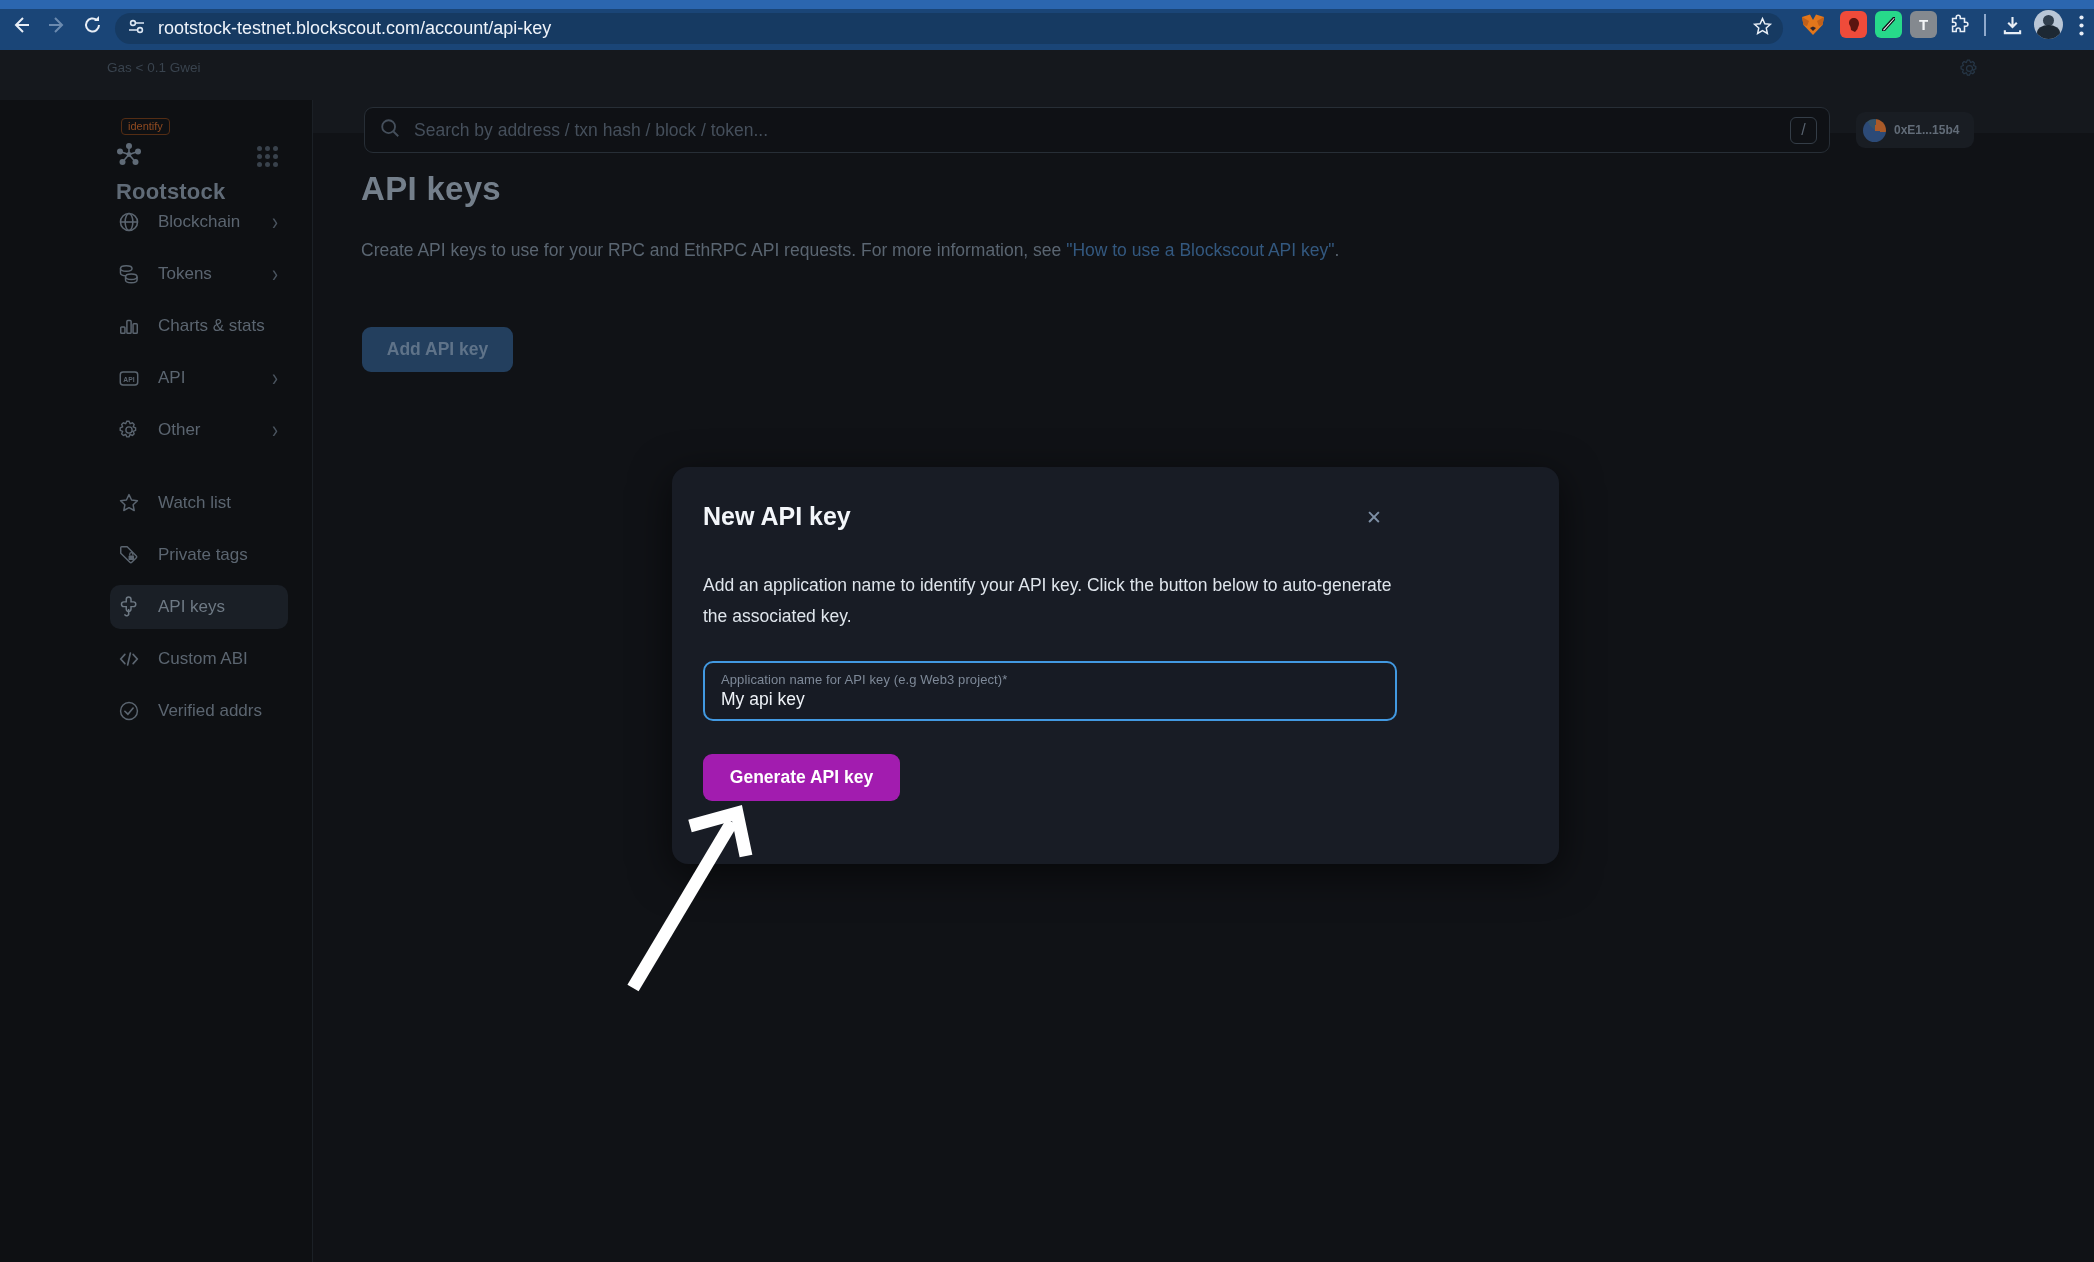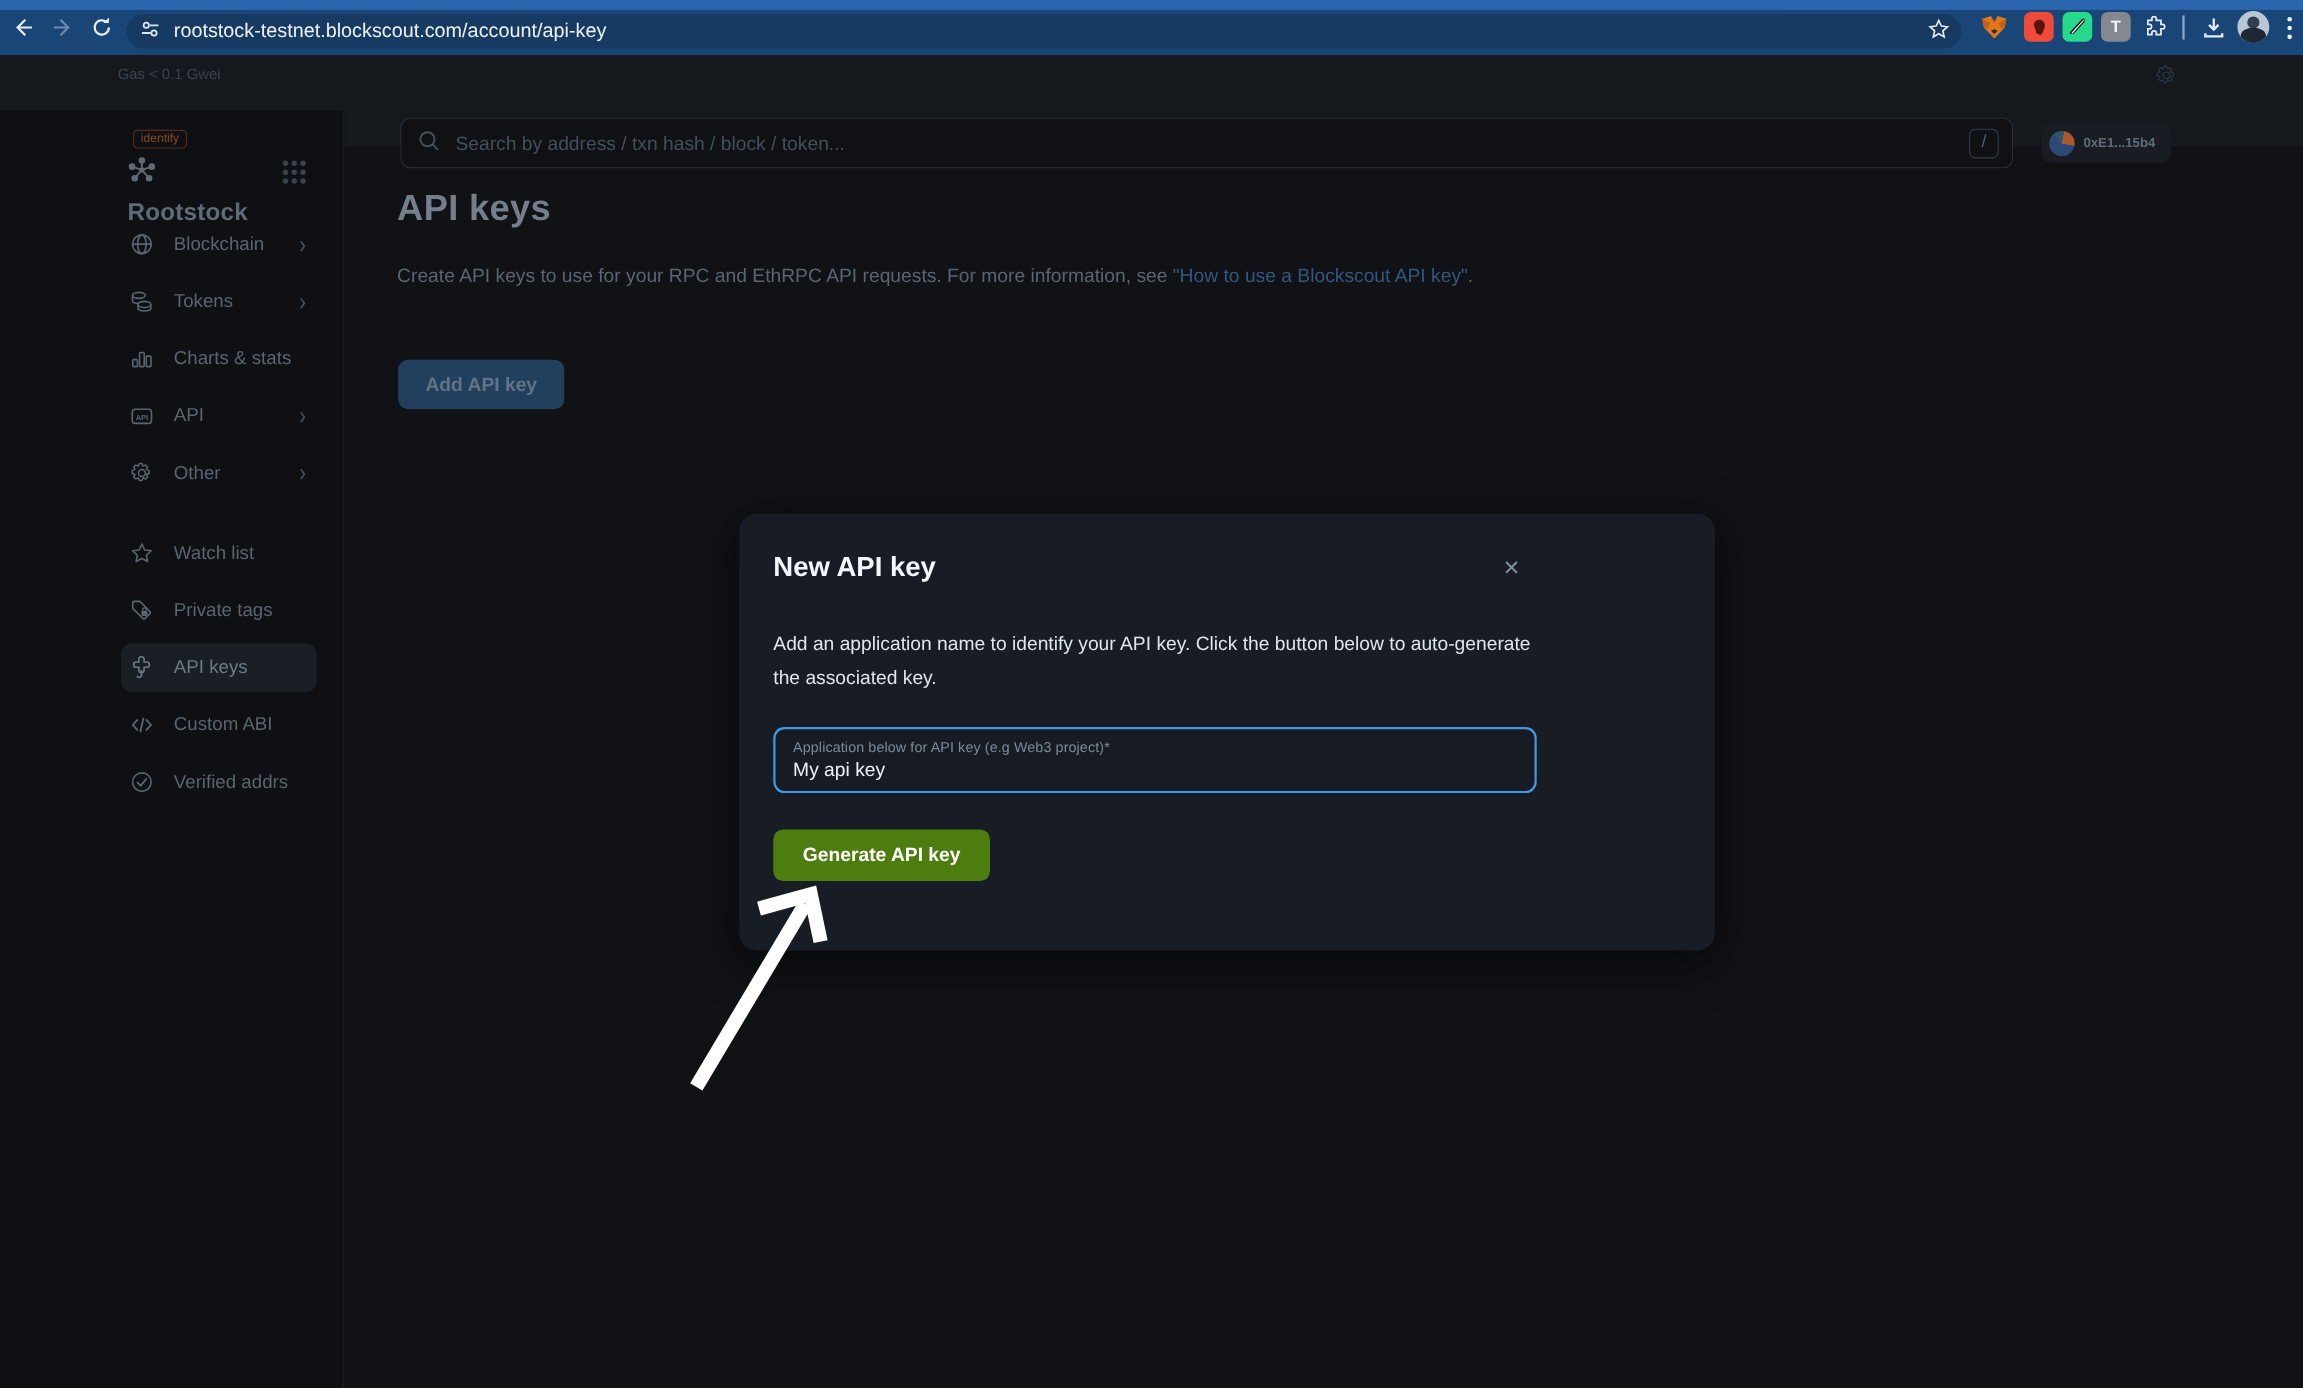--- a/index.html
+++ b/index.html
@@ -57,21 +57,21 @@
   .add-btn { left:362px; top:327px; width:151px; height:45px; border-radius:9px; background:#233f5e; color:#5f7389; font-size:17.5px; font-weight:700; display:flex; align-items:center; justify-content:center; border:none; }
 
   
   .modal { left:672px; top:467px; width:887px; height:397px; background:#181c25; border-radius:16px; box-shadow:0 10px 40px rgba(0,0,0,0.6); }
   .modal-title { left:31px; top:35px; font-size:25px; font-weight:700; color:#f3f6fa; }
   .modal-close { left:688px; top:36px; width:28px; height:28px; color:#7e90a6; font-size:19px; display:flex; align-items:center; justify-content:center; border-radius:6px; }
   .modal-body { left:31px; top:103px; width:690px; font-size:17.5px; line-height:31px; color:#dfe5ec; }
   .field { left:31px; top:194px; width:694px; height:60px; border:2px solid #4299e1; border-radius:10px; background:#171b24; padding:9px 14px 0 16px; }
   .field-label { display:block; font-size:13px; color:#7e8998; letter-spacing:0.1px; }
   .field input { width:100%; background:transparent; border:none; outline:none; color:#eef2f7; font-size:17.5px; font-family:"Liberation Sans", sans-serif; margin-top:2px; }
-  .submit-btn { left:31px; top:287px; width:197px; height:47px; border-radius:9px; background:#4d7c0f; color:#ffffff; font-size:17.5px; font-weight:700; display:flex; align-items:center; justify-content:center; border:none; }
+  .submit-btn { left:31px; top:287px; width:197px; height:47px; border-radius:9px; background:#a21caf; color:#ffffff; font-size:17.5px; font-weight:700; display:flex; align-items:center; justify-content:center; border:none; }
 
   .arrow-annot { left:580px; top:770px; width:220px; height:240px; pointer-events:none; }
 
   .clickable { cursor:pointer; }
 </style>
 </head>
 <body>
 
 <div class="screen">
 
@@ -310,21 +310,21 @@
 
   <h1 class="abs page-title">API keys</h1>
   <p class="abs page-desc"><span>Create API keys to use for your RPC and EthRPC API requests. For more information, see </span><a href="#" class="clickable">"How to use a Blockscout API key"</a><span>.</span></p>
   <button class="abs add-btn clickable">Add API key</button>
 
   <div class="abs modal">
     <div class="abs modal-title">New API key</div>
     <div class="abs modal-close clickable">✕</div>
     <p class="abs modal-body">Add an application name to identify your API key. Click the button below to auto-generate the associated key.</p>
     <div class="abs field">
-      <label class="field-label">Application below for API key (e.g Web3 project)*</label>
+      <label class="field-label">Application name for API key (e.g Web3 project)*</label>
       <input type="text" value="My api key" style="">
     </div>
     <button class="abs submit-btn clickable">Generate API key</button>
   </div>
 
   <div class="abs arrow-annot">
     <svg width="220" height="240" viewBox="0 0 220 240">
       <path d="M53 218 L152 52" stroke="#ffffff" stroke-width="13" fill="none"></path>
       <path d="M110 56 L157 43 L166 86" stroke="#ffffff" stroke-width="13" fill="none" stroke-linejoin="miter"></path>
     </svg>

